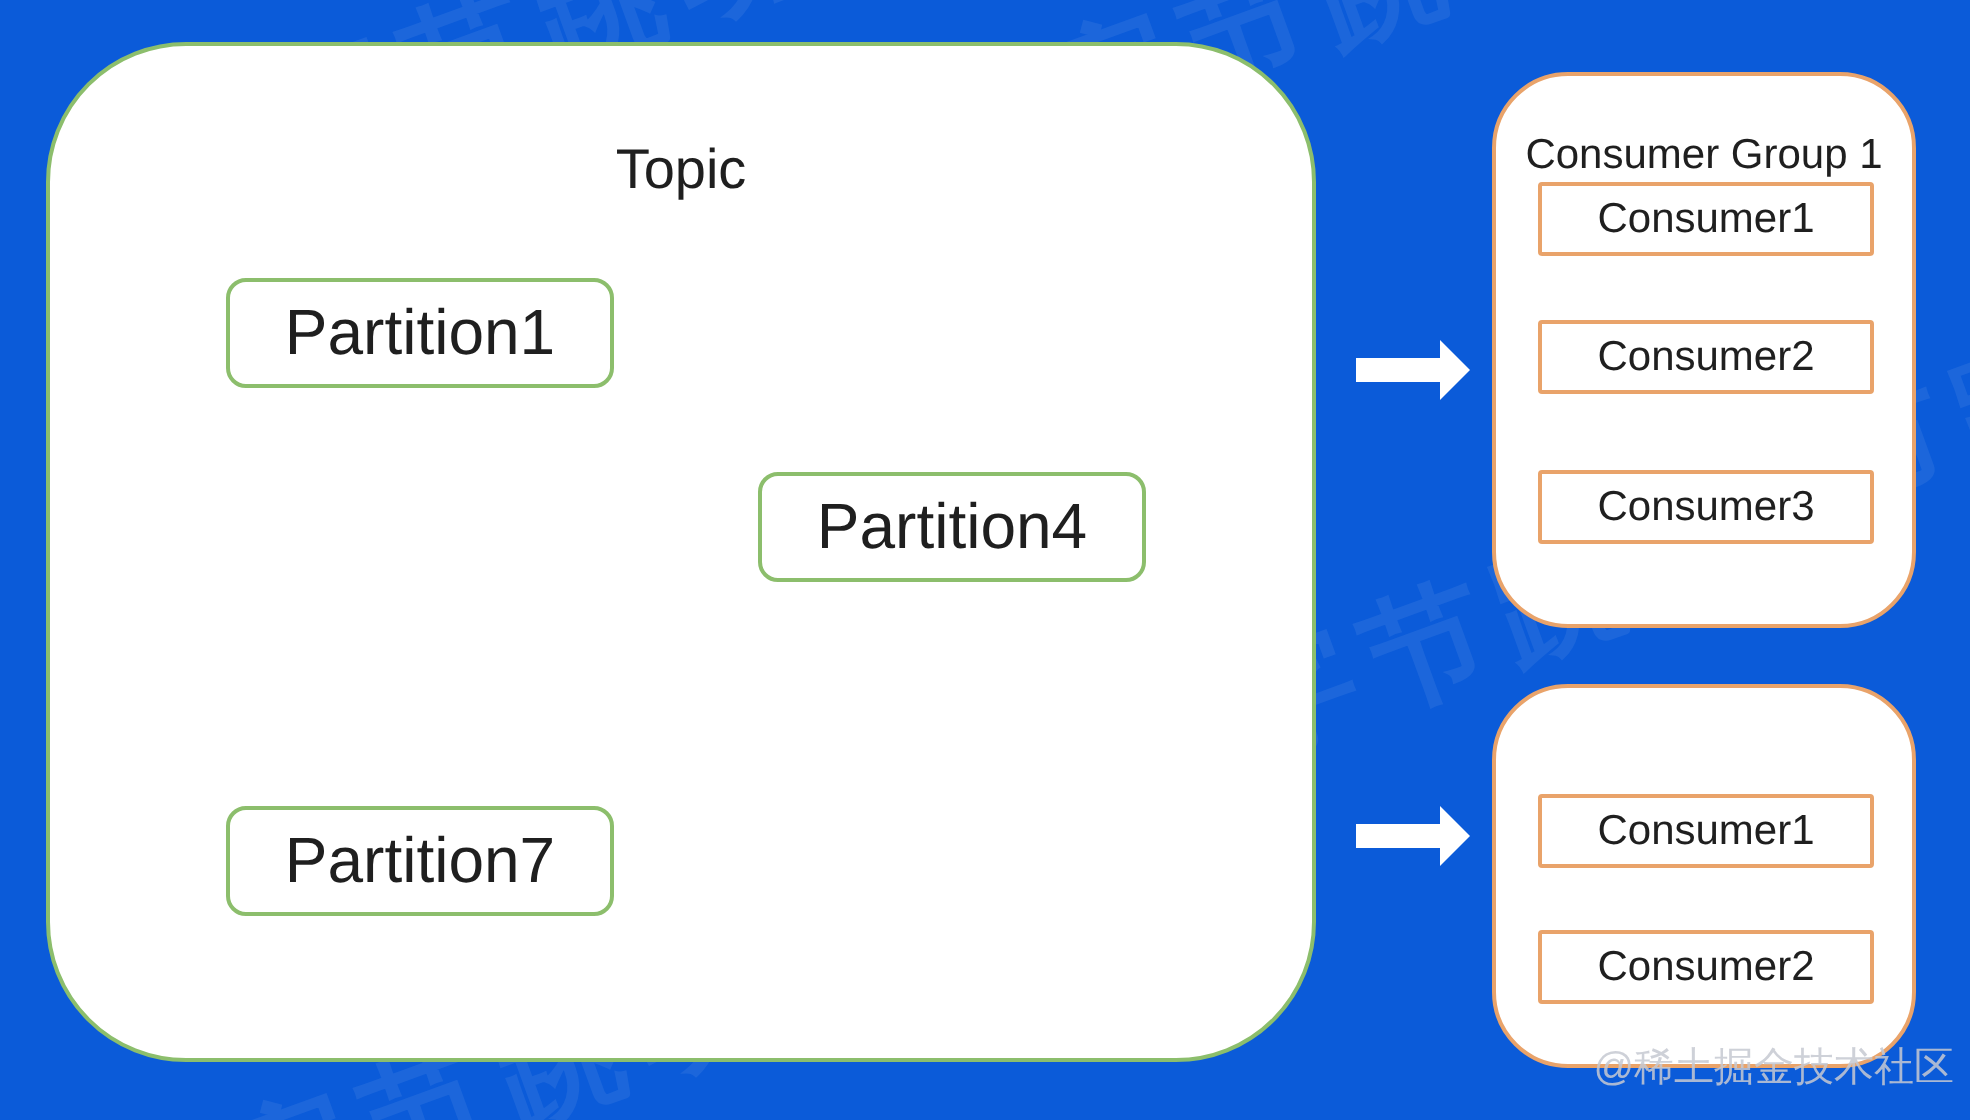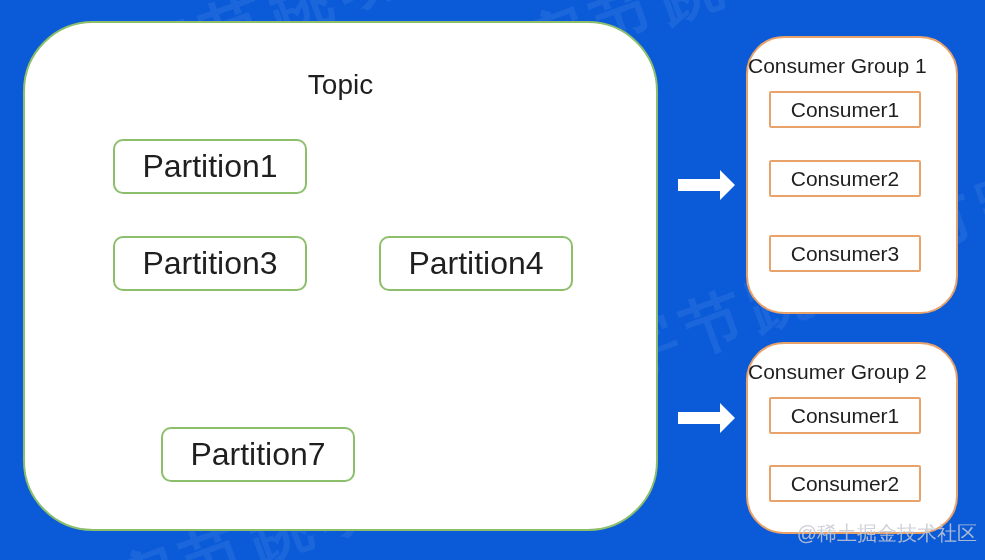--- a/index.html
+++ b/index.html
@@ -75,21 +75,21 @@
     align-items: center;
     justify-content: center;
     font-size: 32px;
     color: var(--text);
   }
   .p-c1 { left: 88px; }
   .p-c2 { left: 354px; }
   .p-r1 { top: 116px; }
   .p-r2 { top: 213px; }
   .p-r3 { top: 309px; }
-  .p-r4 { top: 404px; margin-left: 48px; }
+  .p-r4 { top: 380px; }
 
   
   .arrow {
     position: absolute;
     z-index: 2;
     width: 58px;
     height: 32px;
   }
   .arrow.a1 { left: 678px; top: 169px; }
   .arrow.a2 { left: 678px; top: 402px; }
@@ -103,31 +103,32 @@
     left: 746px;
     width: 212px;
     background: var(--box-fill);
     border: 2px solid var(--orange-border);
     border-radius: 38px;
   }
   .consumer-group.cg1 { top: 36px;  height: 278px; }
   .consumer-group.cg2 { top: 342px; height: 192px; }
   .cg-title {
     position: absolute;
-    top: 16px;
+    top: 28px;
     left: 0;
     width: 100%;
+    text-align: center;
     font-size: 21px;
     color: var(--text);
     white-space: nowrap;
   }
   .consumer {
     position: absolute;
     left: 21px;
-    width: 152px;
+    width: 168px;
     height: 37px;
     border: 2px solid var(--orange-border);
     border-radius: 2px;
     background: var(--box-fill);
     display: flex;
     align-items: center;
     justify-content: center;
     font-size: 21px;
     color: var(--text);
   }
@@ -159,21 +160,20 @@
   <span class="bg-wm t1">字节跳动</span>
   <span class="bg-wm t2">字节跳动</span>
   <span class="bg-wm t3">字节跳动</span>
   <span class="bg-wm t4">字节跳动</span>
   <span class="bg-wm t5">字节跳动</span>
 
   <div class="topic-box">
     <div class="topic-title">Topic</div>
 
     <div class="partition p-c1 p-r1">Partition1</div>
-    <div class="partition p-c1 p-r2">Partition3</div>
     <div class="partition p-c2 p-r2">Partition4</div>
     <div class="partition p-c1 p-r4">Partition7</div>
   </div>
 
   <div class="arrow a1">
     <svg viewBox="0 0 58 32" aria-hidden="true">
       <polygon points="0,10 42,10 42,1 57,16 42,31 42,22 0,22"></polygon>
     </svg>
   </div>
   <div class="arrow a2">
@@ -183,20 +183,19 @@
   </div>
 
   <div class="consumer-group cg1">
     <div class="cg-title">Consumer Group 1</div>
     <div class="consumer c-1">Consumer1</div>
     <div class="consumer c-2">Consumer2</div>
     <div class="consumer c-3">Consumer3</div>
   </div>
 
   <div class="consumer-group cg2">
-    <div class="cg-title">Consumer Group 2</div>
     <div class="consumer c-1">Consumer1</div>
     <div class="consumer c-2">Consumer2</div>
   </div>
 
   <div class="site-watermark">@稀土掘金技术社区</div>
 
 </div>
 
 </body></html>

